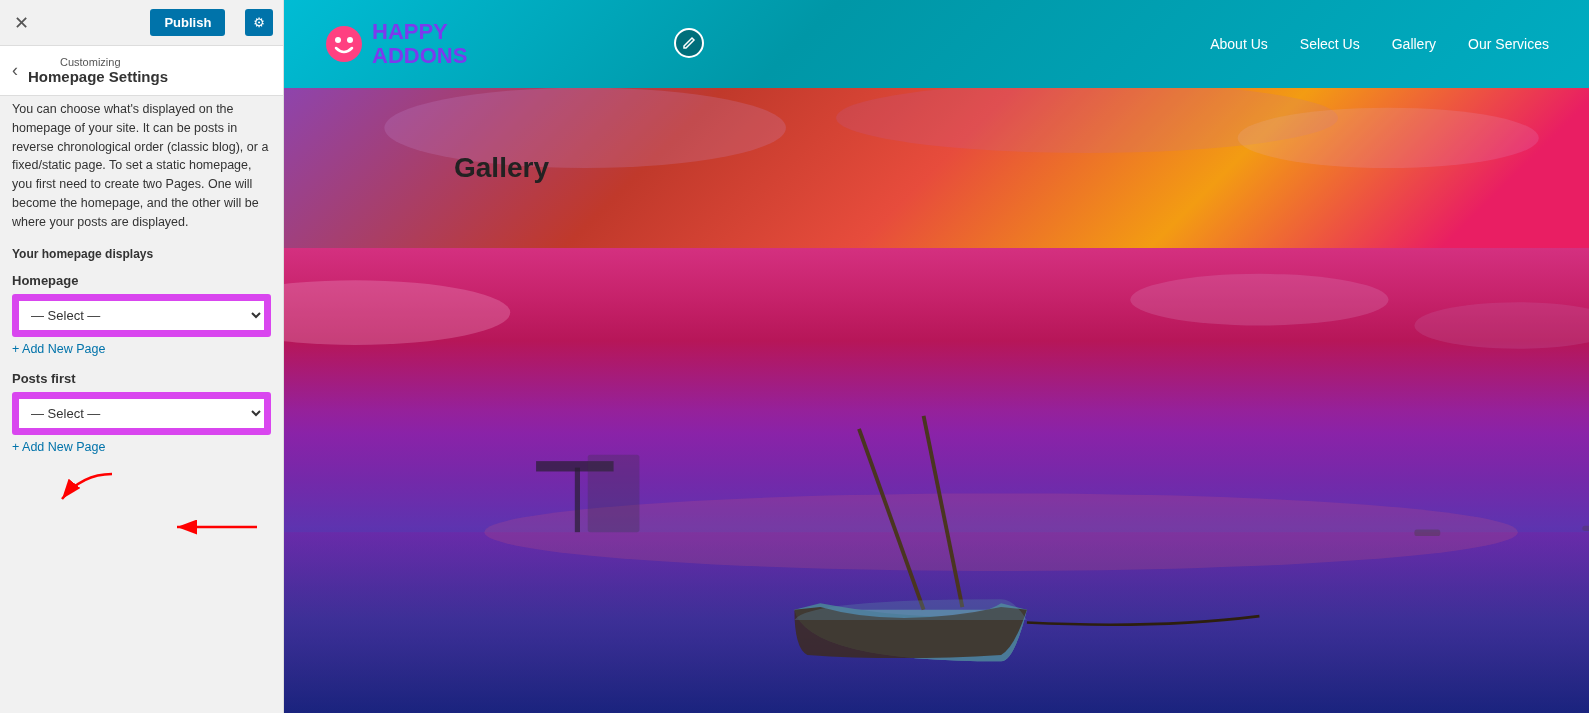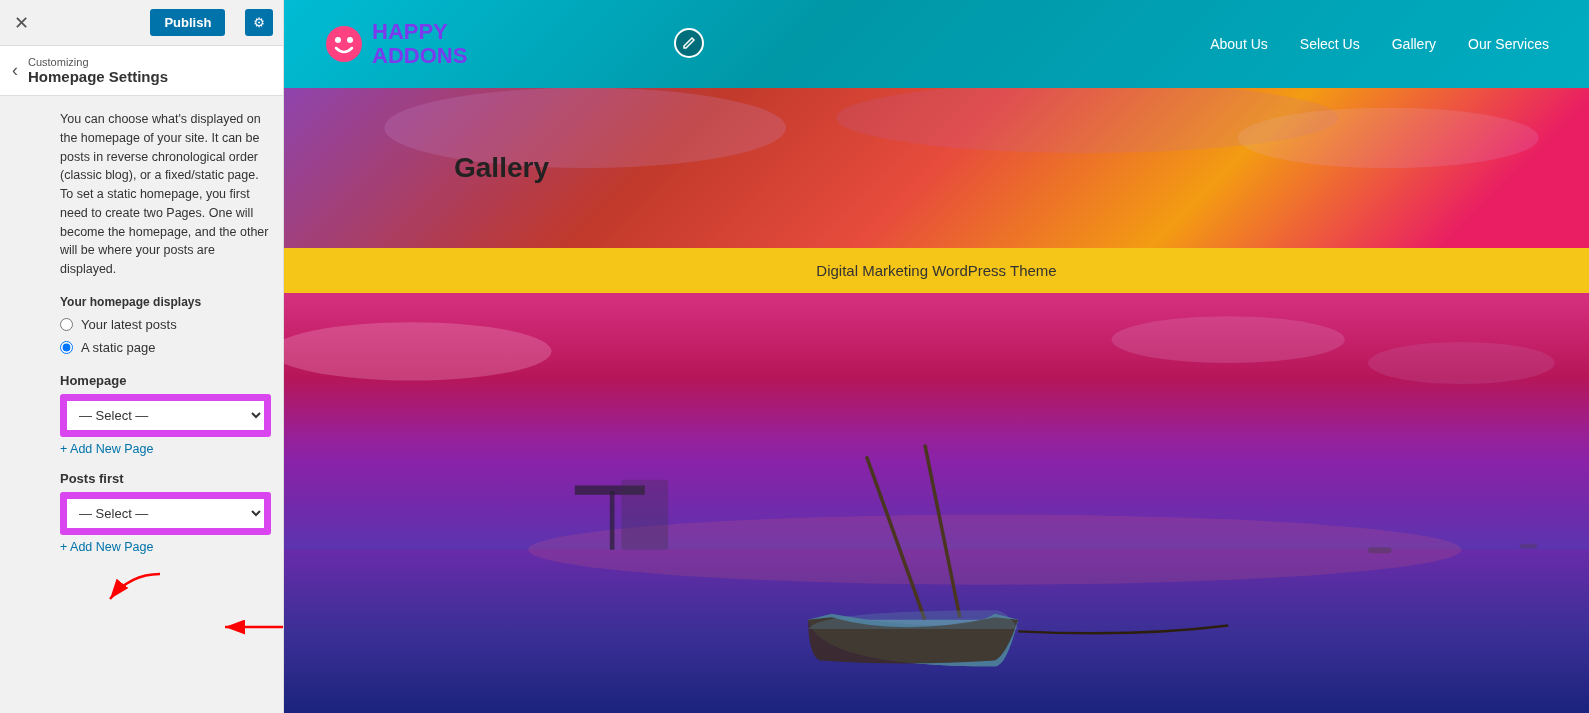--- a/index.html
+++ b/index.html
@@ -77,33 +77,33 @@
     }
 
     #breadcrumb-text {
       display: flex;
       flex-direction: column;
     }
 
     #breadcrumb-text .customizing {
       font-size: 11px;
       color: #555;
+      margin-left: 32px;
     }
 
     #breadcrumb-text .page-title {
       font-size: 15px;
       color: #333;
       font-weight: bold;
     }
 
     #panel-content {
-      padding: 14px 12px;
+      padding: 4px 12px;
       overflow-y: auto;
       flex: 1;
-      margin-left: 48px;
     }
 
     #description-text {
       font-size: 12.5px;
       color: #333;
       line-height: 1.5;
       margin-bottom: 16px;
     }
 
     .section-label {
@@ -336,30 +336,20 @@
       <span class="page-title">Homepage Settings</span>
     </div>
   </div>
 
   <div id="panel-content">
 
     <p id="description-text">You can choose what's displayed on the homepage of your site. It can be posts in reverse chronological order (classic blog), or a fixed/static page. To set a static homepage, you first need to create two Pages. One will become the homepage, and the other will be where your posts are displayed.</p>
 
     <div class="section-label">Your homepage displays</div>
 
-    <div class="radio-group">
-      <div class="radio-item">
-        <input type="radio" name="homepage_display" id="radio-latest" style="">
-        <label for="radio-latest">Your latest posts</label>
-      </div>
-      <div class="radio-item">
-        <input type="radio" name="homepage_display" id="radio-static" checked="" style="">
-        <label for="radio-static">A static page</label>
-      </div>
-    </div>
 
     <div id="arrow1" class="red-arrow" style="position:relative; margin-top:-40px; margin-bottom:10px;">
       <svg width="100" height="30" viewBox="0 0 100 30">
         <defs>
           <marker id="arrowhead1" markerWidth="8" markerHeight="6" refX="8" refY="3" orient="auto">
             <polygon points="0 0, 8 3, 0 6" fill="red"></polygon>
           </marker>
         </defs>
         <line x1="90" y1="15" x2="10" y2="15" stroke="red" stroke-width="2.5" marker-end="url(#arrowhead1)"></line>
       </svg>
@@ -431,23 +421,20 @@
 
       <svg style="position:absolute;top:0;left:0;width:100%;height:100%;opacity:0.5;" viewBox="0 0 1300 160" preserveAspectRatio="xMidYMid slice">
         <ellipse cx="300" cy="40" rx="200" ry="40" fill="rgba(200,150,220,0.4)"></ellipse>
         <ellipse cx="800" cy="30" rx="250" ry="35" fill="rgba(180,100,200,0.3)"></ellipse>
         <ellipse cx="1100" cy="50" rx="150" ry="30" fill="rgba(220,180,240,0.3)"></ellipse>
       </svg>
       <div id="gallery-label">Gallery</div>
     </div>
   </div>
 
-  <div id="yellow-banner">
-    <span>Digital Marketing WordPress Theme</span>
-  </div>
 
   <div id="main-image-section">
     <div id="main-bg">
 
       <svg style="position:absolute;top:0;left:0;width:100%;height:100%;" viewBox="0 0 1300 360" preserveAspectRatio="xMidYMid slice">
 
         <defs>
           <linearGradient id="skyGrad" x1="0%" y1="0%" x2="0%" y2="100%">
             <stop offset="0%" style="stop-color:#d63384;stop-opacity:0.9"></stop>
             <stop offset="20%" style="stop-color:#c2185b;stop-opacity:0.8"></stop>

